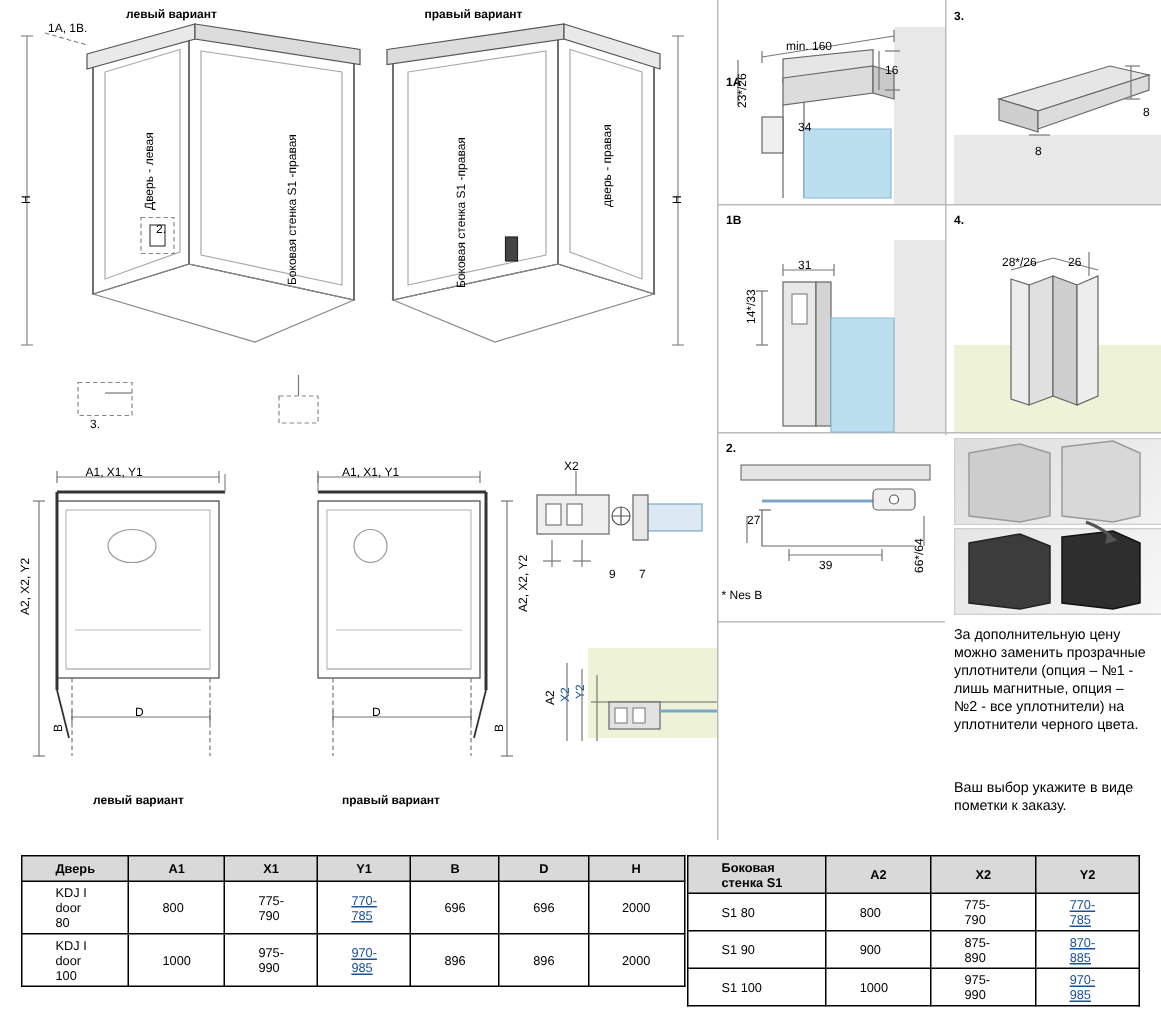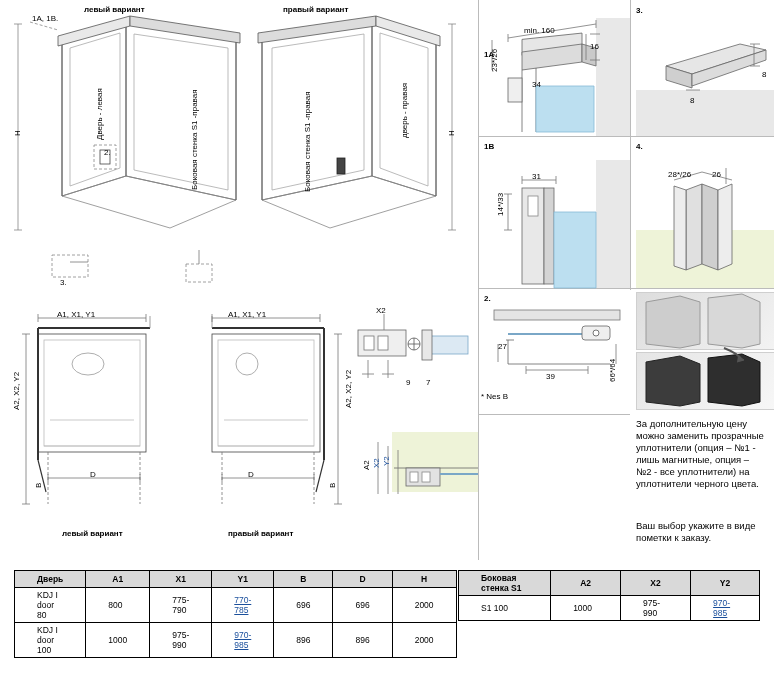--- a/index.html
+++ b/index.html
@@ -373,19 +373,31 @@
   <thead>
     <tr>
       <th class="first" style="width:112px;">Боковая стенка S1</th>
       <th style="width:58px;">A2</th>
       <th style="width:70px;">X2</th>
       <th style="width:62px;">Y2</th>
     </tr>
   </thead>
   <tbody>
     <tr>
+      <td class="name">S1 80</td>
+      <td class="num">800</td>
+      <td class="num">775-790</td>
+      <td class="num blue">770-785</td>
+    </tr>
+    <tr>
+      <td class="name">S1 90</td>
+      <td class="num">900</td>
+      <td class="num">875-890</td>
+      <td class="num blue">870-885</td>
+    </tr>
+    <tr>
       <td class="name">S1 100</td>
       <td class="num">1000</td>
       <td class="num">975-990</td>
       <td class="num blue">970-985</td>
     </tr>
   </tbody>
 </table>
 
 </body></html>

